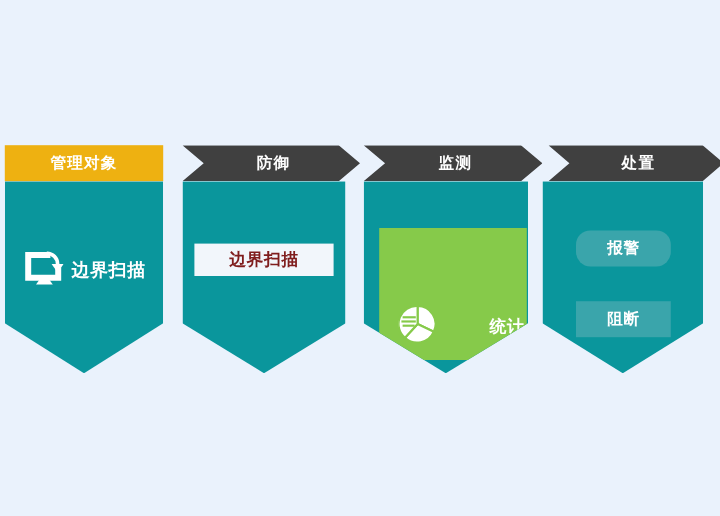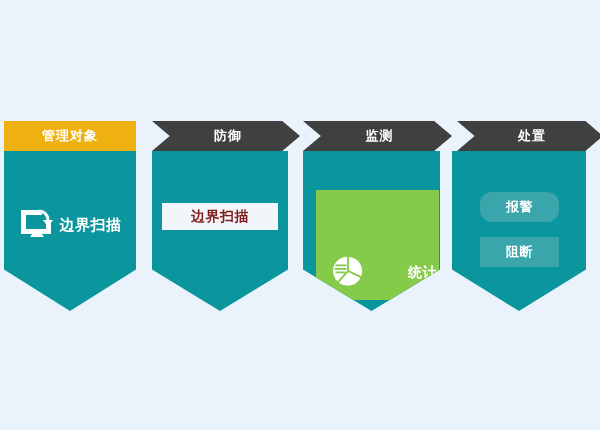--- a/index.html
+++ b/index.html
@@ -187,21 +187,21 @@
     position: absolute;
     left: 28px;
     width: 79px;
     height: 30px;
     background: #3aa5ab;
     display: flex;
     align-items: center;
     justify-content: center;
   }
   .act-btn-1 { top: 41px; border-radius: 12px; }
-  .act-btn-2 { top: 86px; }
+  .act-btn-2 { top: 100px; }
   .act-label {
     color: #ffffff;
     font-size: 13px;
     font-weight: bold;
     letter-spacing: 0.5px;
   }
 
   .icon { display: block; }
 </style>
 </head>

